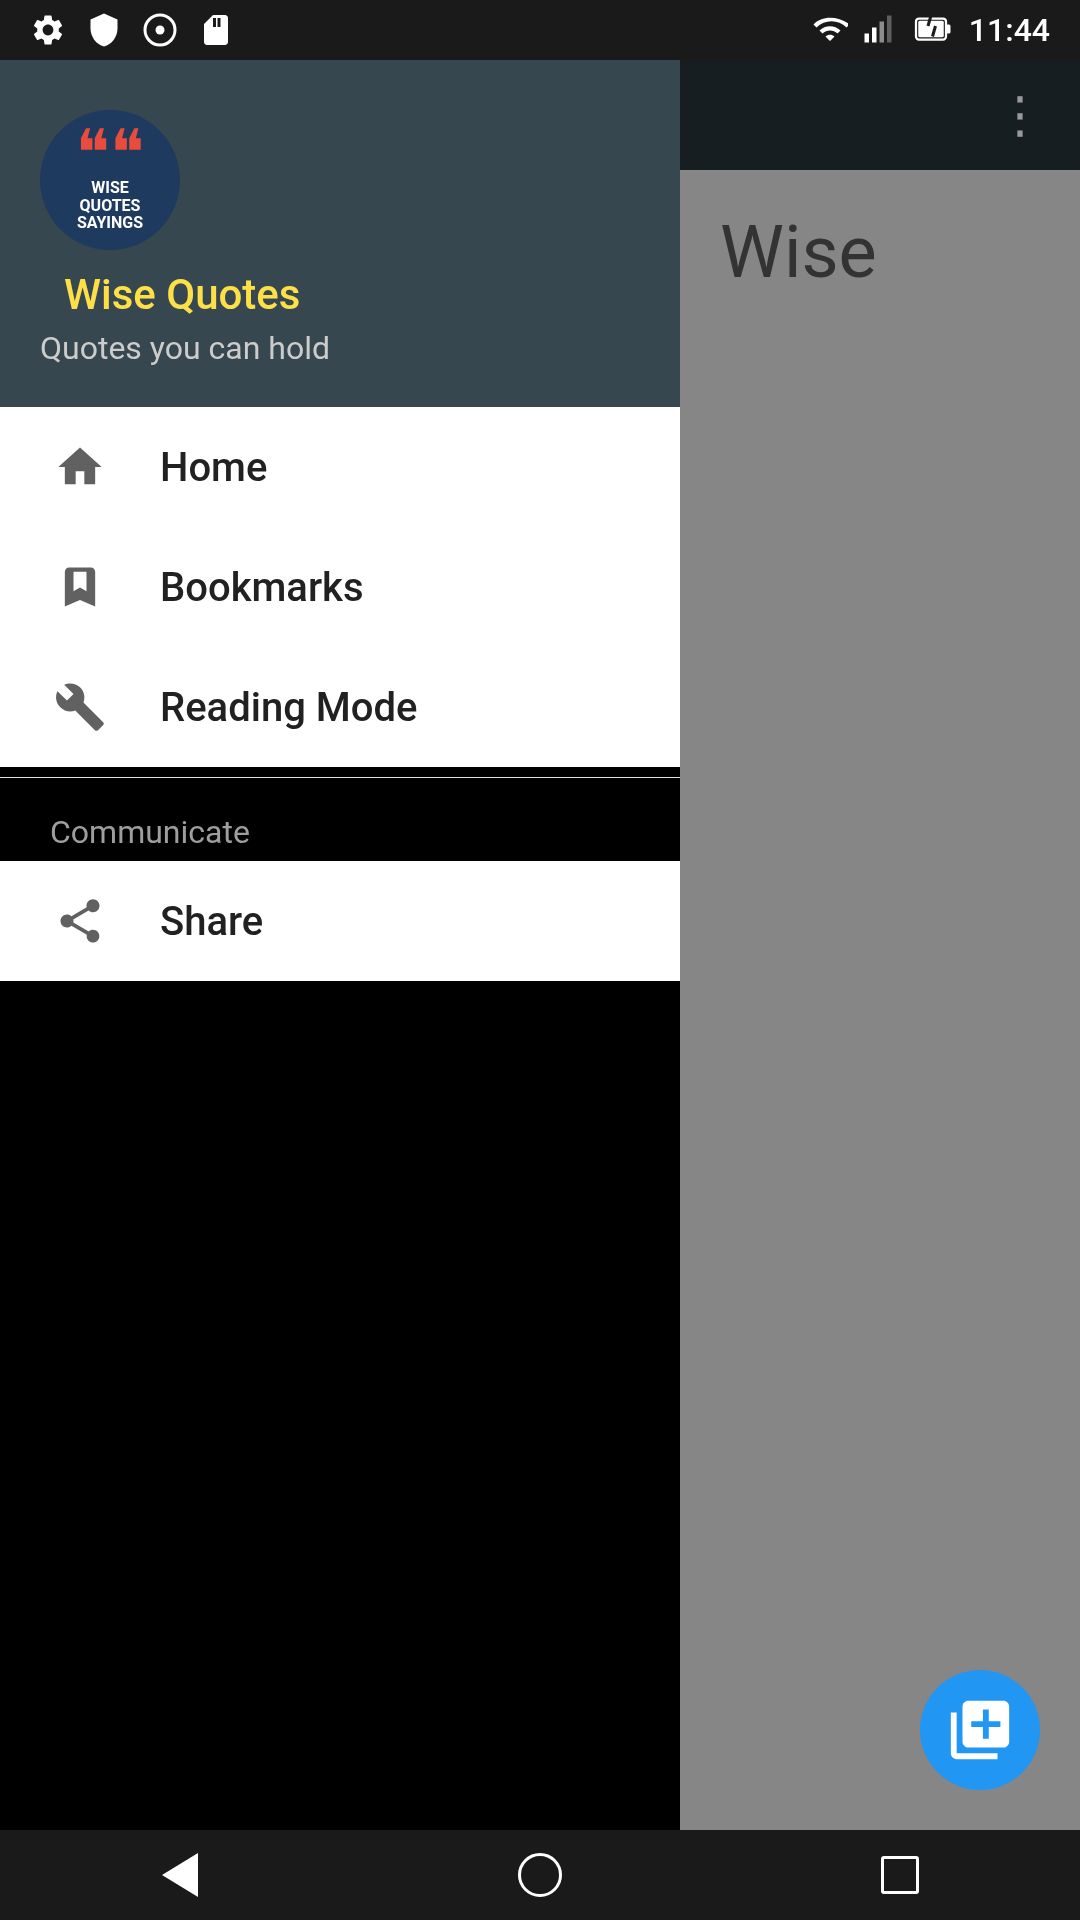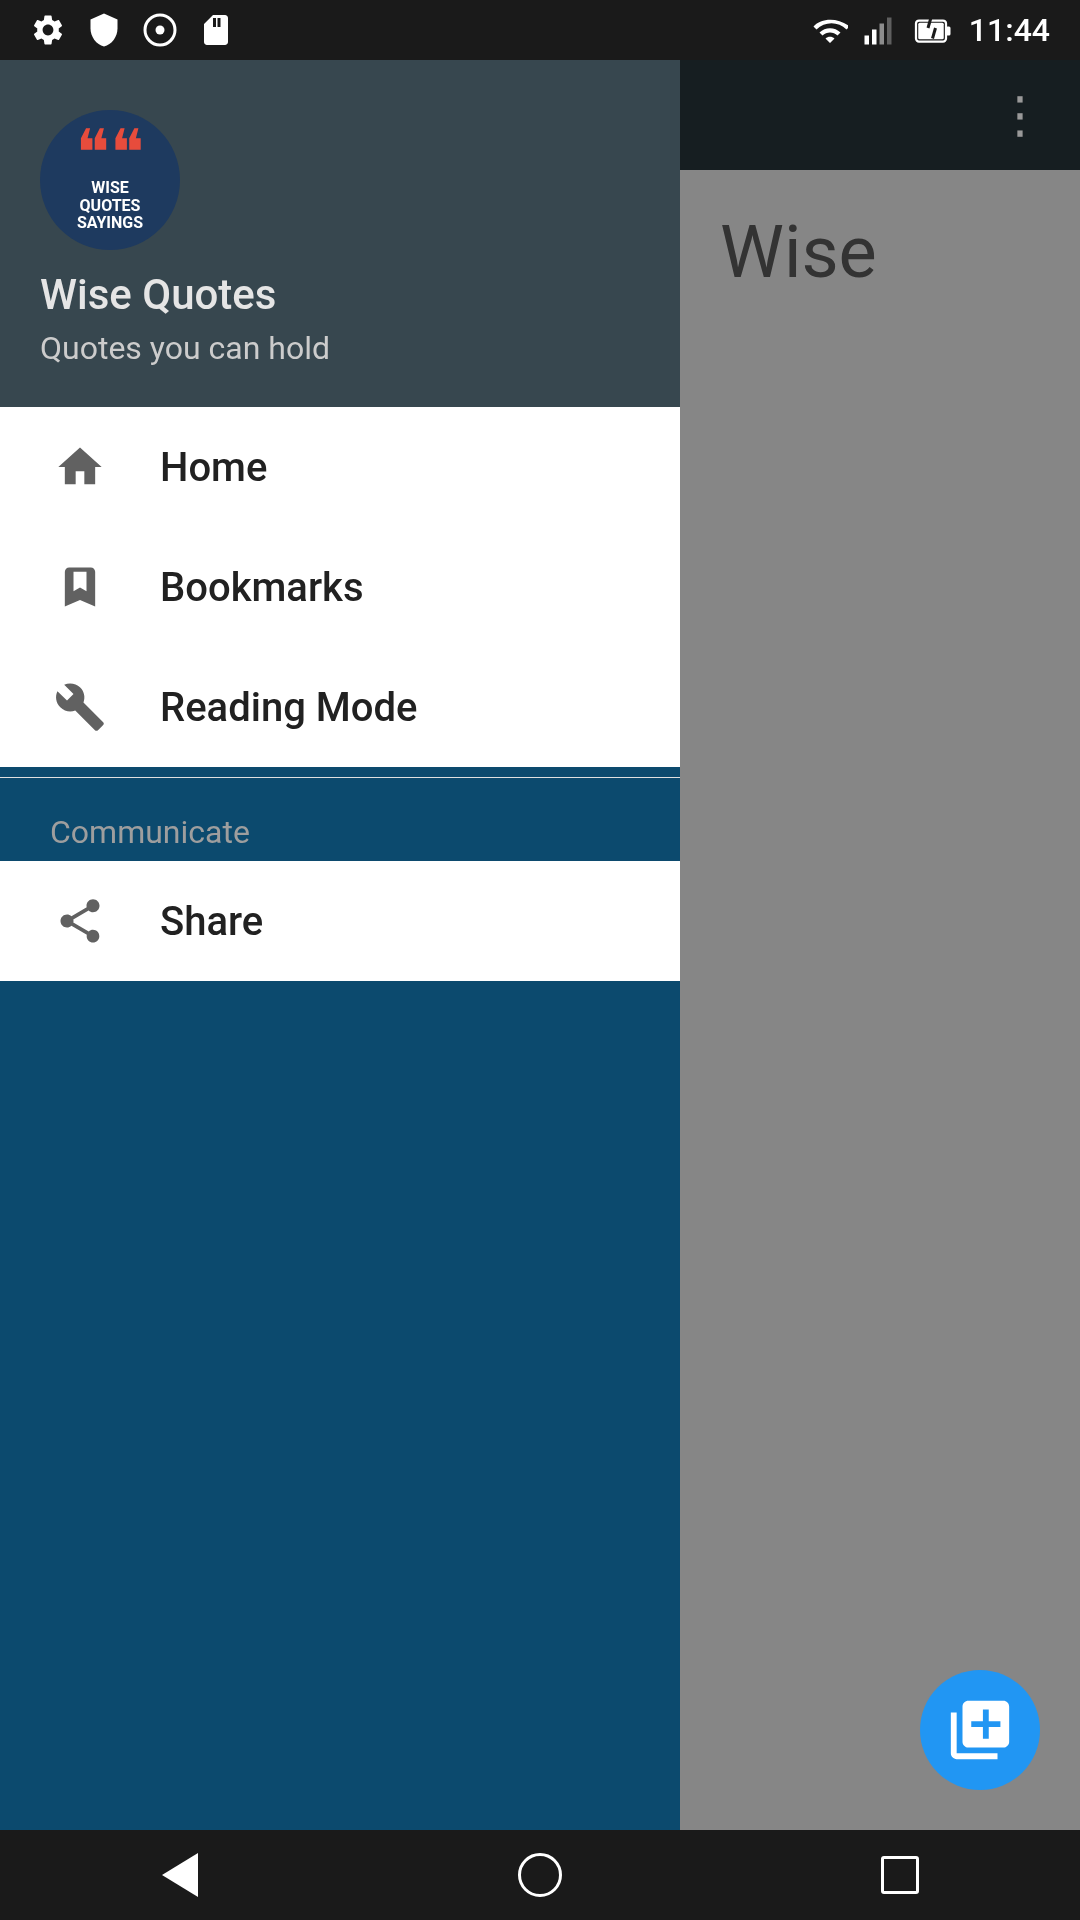--- a/index.html
+++ b/index.html
@@ -30,21 +30,21 @@
     }
 
     .status-left {
       display: flex;
       gap: 20px;
       align-items: center;
     }
 
     .status-right {
       display: flex;
-      align-items: flex-end;
+      align-items: flex-start;
       gap: 15px;
     }
 
     .status-time {
       color: white;
       font-size: 32px;
       font-weight: 500;
     }
 
     .main-header-bg {
@@ -158,36 +158,37 @@
 
     .logo-text {
       color: white;
       font-size: 16px;
       font-weight: bold;
       line-height: 1.1;
       text-align: center;
     }
 
     .app-title {
-      color: #e5e5e5;
+      color: #fde047;
       font-size: 42px;
       font-weight: 500;
+      margin-left: 24px;
     }
 
     .app-subtitle {
       color: #ccc;
       font-size: 32px;
       margin-top: -10px;
     }
 
     
     .drawer-menu {
       flex: 1;
       overflow-y: auto;
-      background: #0c4a6e;
+      background: #000000;
     }
 
     .menu-item {
       display: flex;
       align-items: center;
       padding: 30px 50px;
       cursor: pointer;
       gap: 50px;
       border: none;
       background: white;

